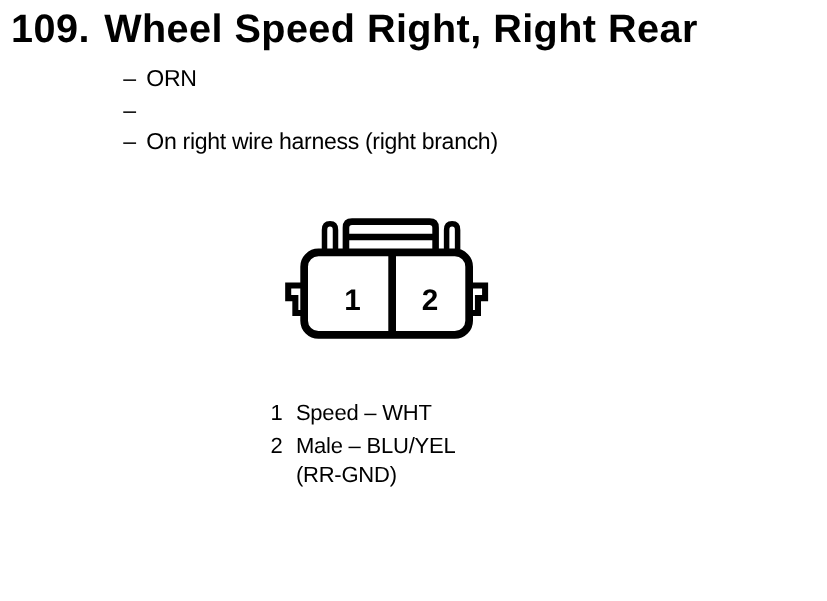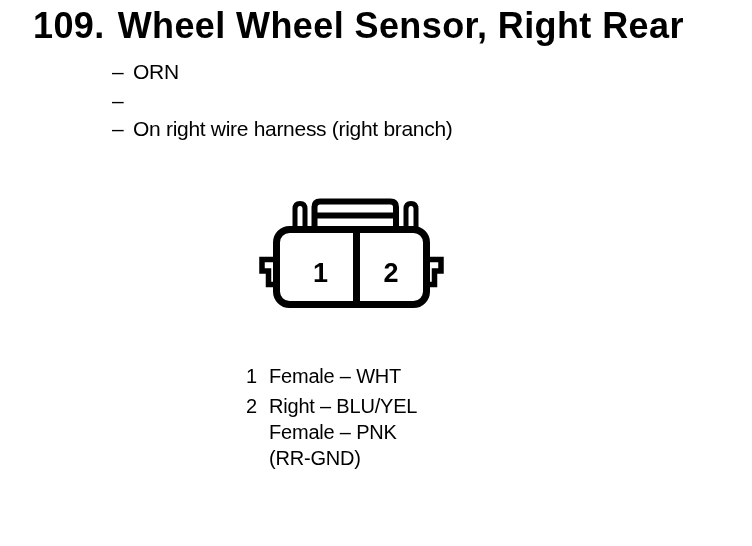--- a/index.html
+++ b/index.html
@@ -8,21 +8,21 @@
     position: relative;
     width: 752px;
     height: 546px;
     background: #ffffff;
     color: #000000;
     font-family: "Liberation Sans", sans-serif;
     overflow: hidden;
   }
   .title-row {
     position: absolute;
-    left: 33px;
+    left: 10px;
     top: 6px;
     display: flex;
     gap: 13px;
     font-size: 36px;
     font-weight: 700;
     line-height: 1.1;
     letter-spacing: 0.4px;
     white-space: nowrap;
   }
   .notes {
@@ -64,21 +64,21 @@
   .pin-no { flex: 0 0 23px; width: 23px; }
   .pin-lines span { display: block; }
 </style>
 </head>
 <body>
 
 <div class="page">
 
   <h1 class="title-row">
     <span>109.</span>
-    <span>Wheel Wheel Sensor, Right Rear</span>
+    <span>Wheel Speed Right, Right Rear</span>
   </h1>
 
   <ul class="notes">
     <li class="note">
       <span class="dash">–</span>
       <span>ORN</span>
     </li>
     <li class="note">
       <span class="dash">–</span>
     </li>
@@ -103,26 +103,25 @@
     <line x1="356.5" y1="228" x2="356.5" y2="304.5" stroke-width="7" stroke="#000000"></line>
 
     <text x="320.5" y="282">1</text>
     <text x="391" y="282">2</text>
   </svg>
 
   <div class="pinout">
     <div class="pinout-entry">
       <span class="pin-no">1</span>
       <div class="pin-lines">
-        <span>Female – WHT</span>
+        <span>Speed – WHT</span>
       </div>
     </div>
     <div class="pinout-entry">
       <span class="pin-no">2</span>
       <div class="pin-lines">
-        <span>Right – BLU/YEL</span>
-        <span>Female – PNK</span>
+        <span>Male – BLU/YEL</span>
         <span>(RR-GND)</span>
       </div>
     </div>
   </div>
 
 </div>
 
 </body></html>

